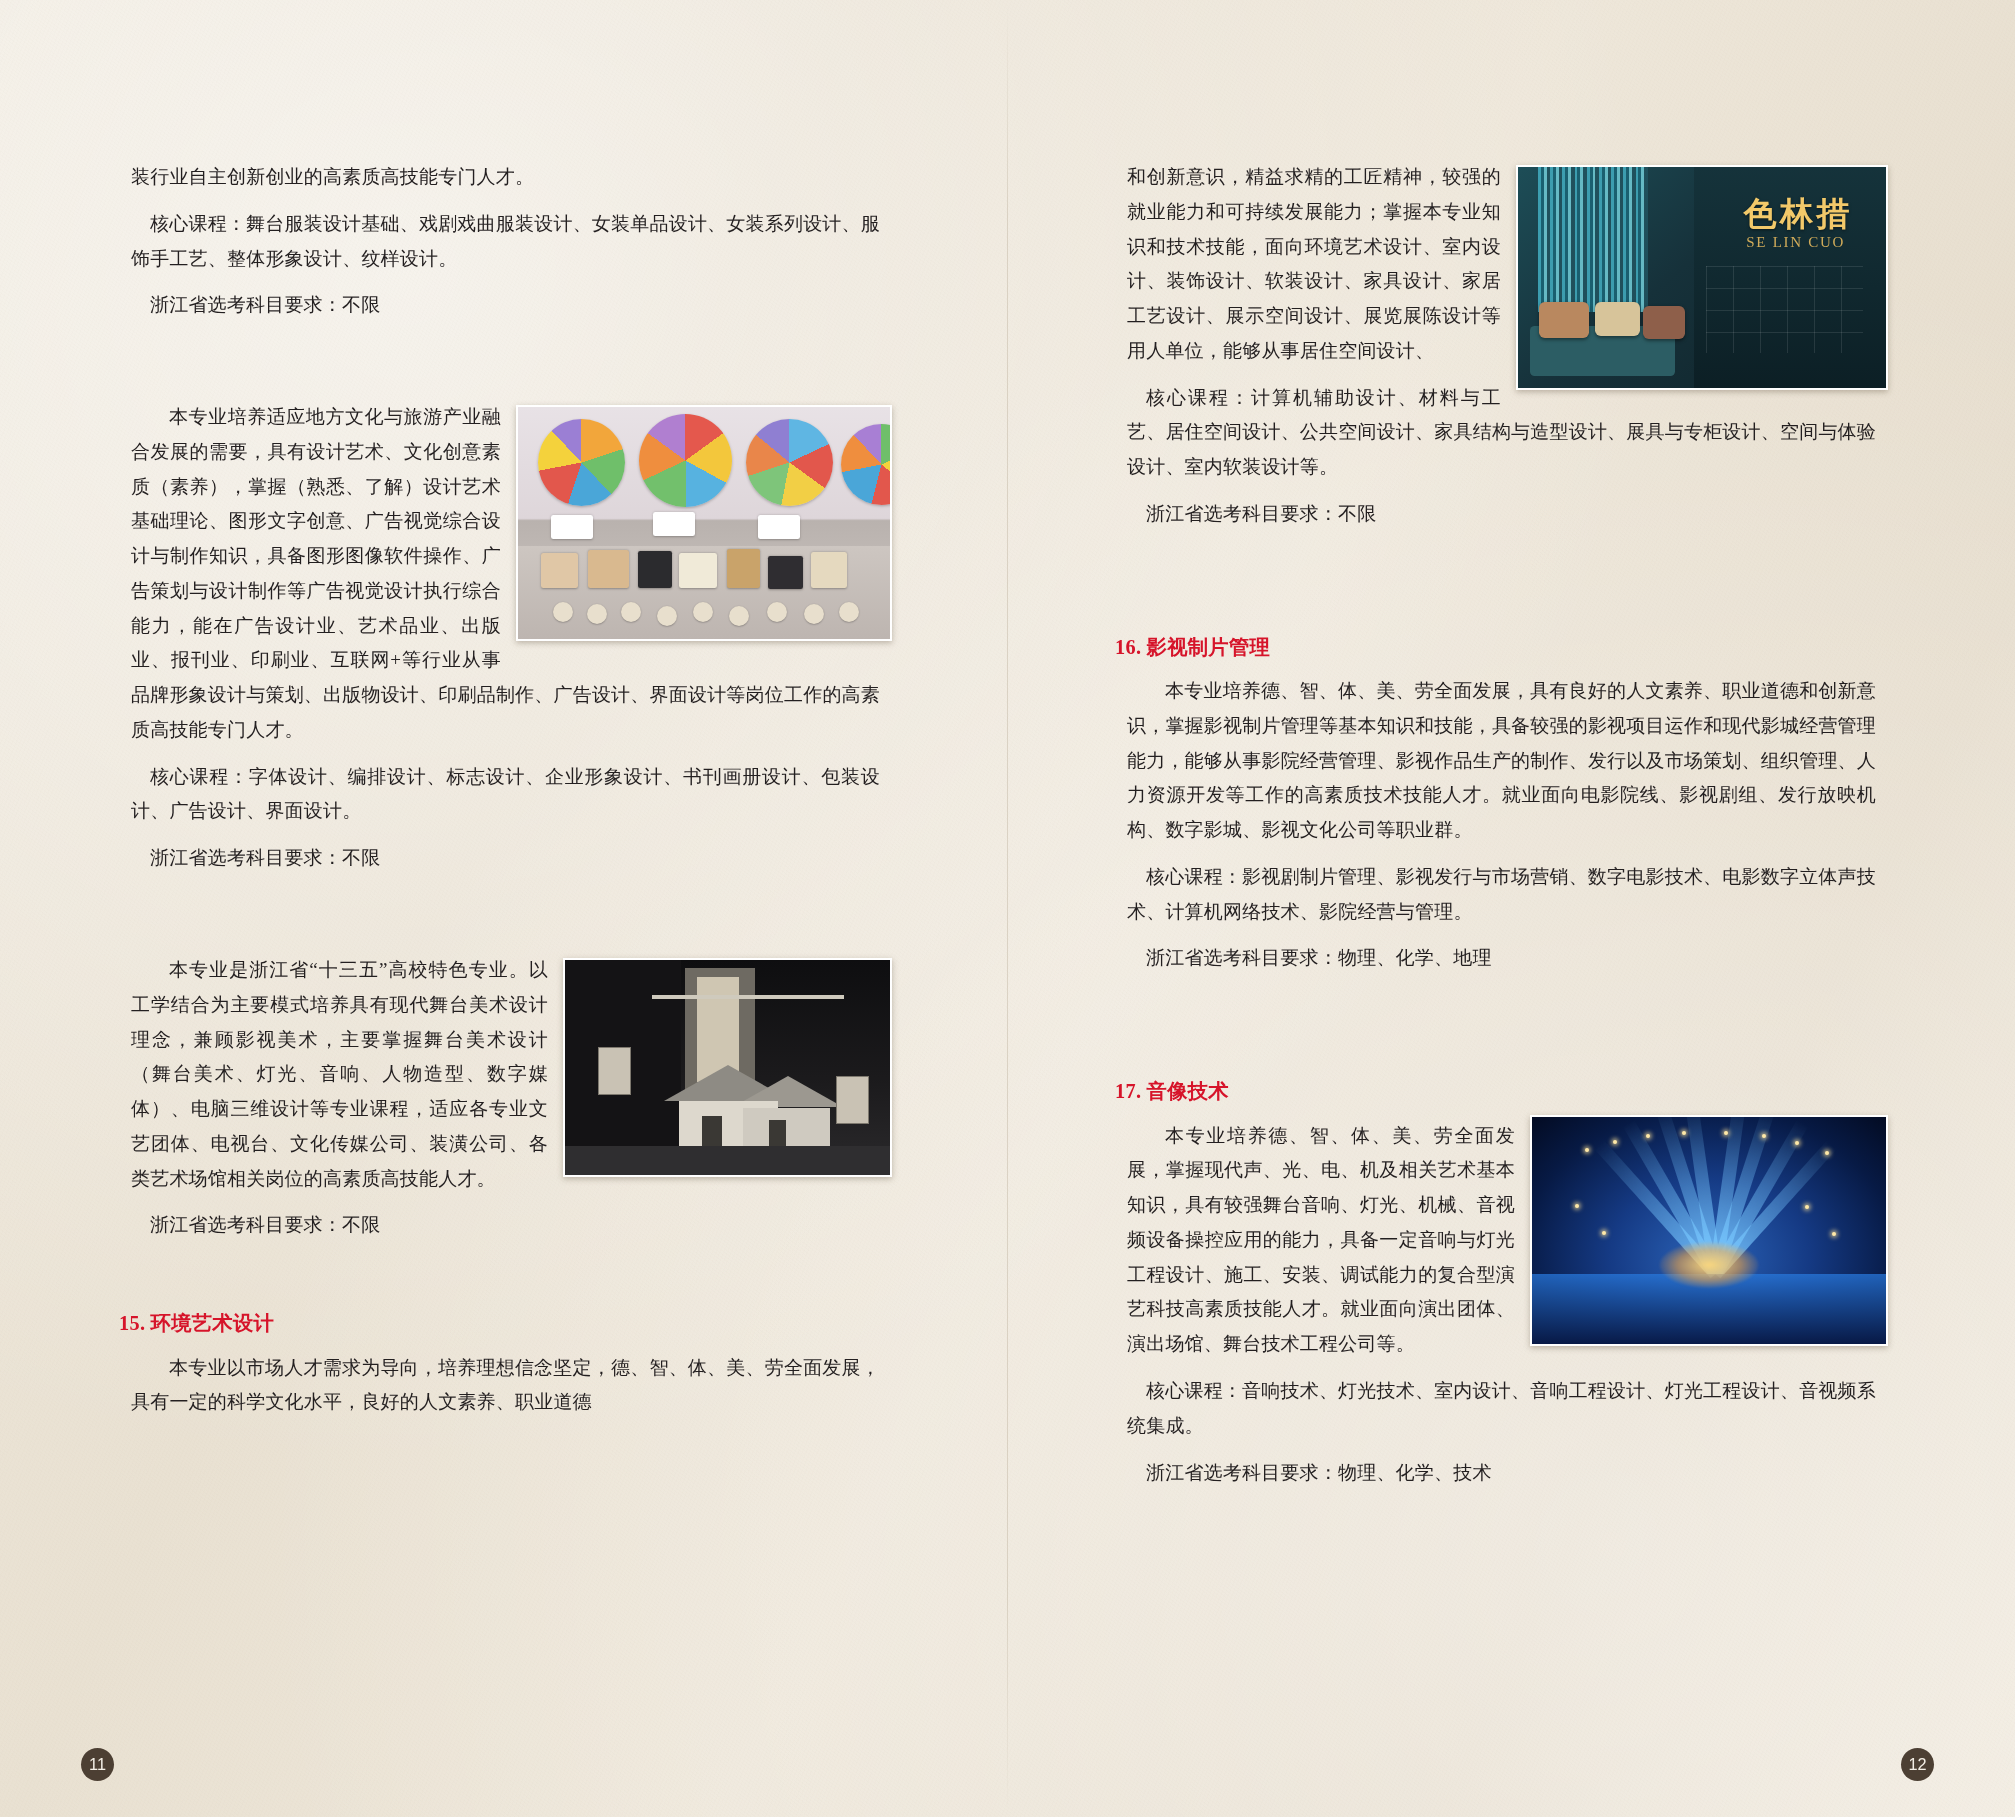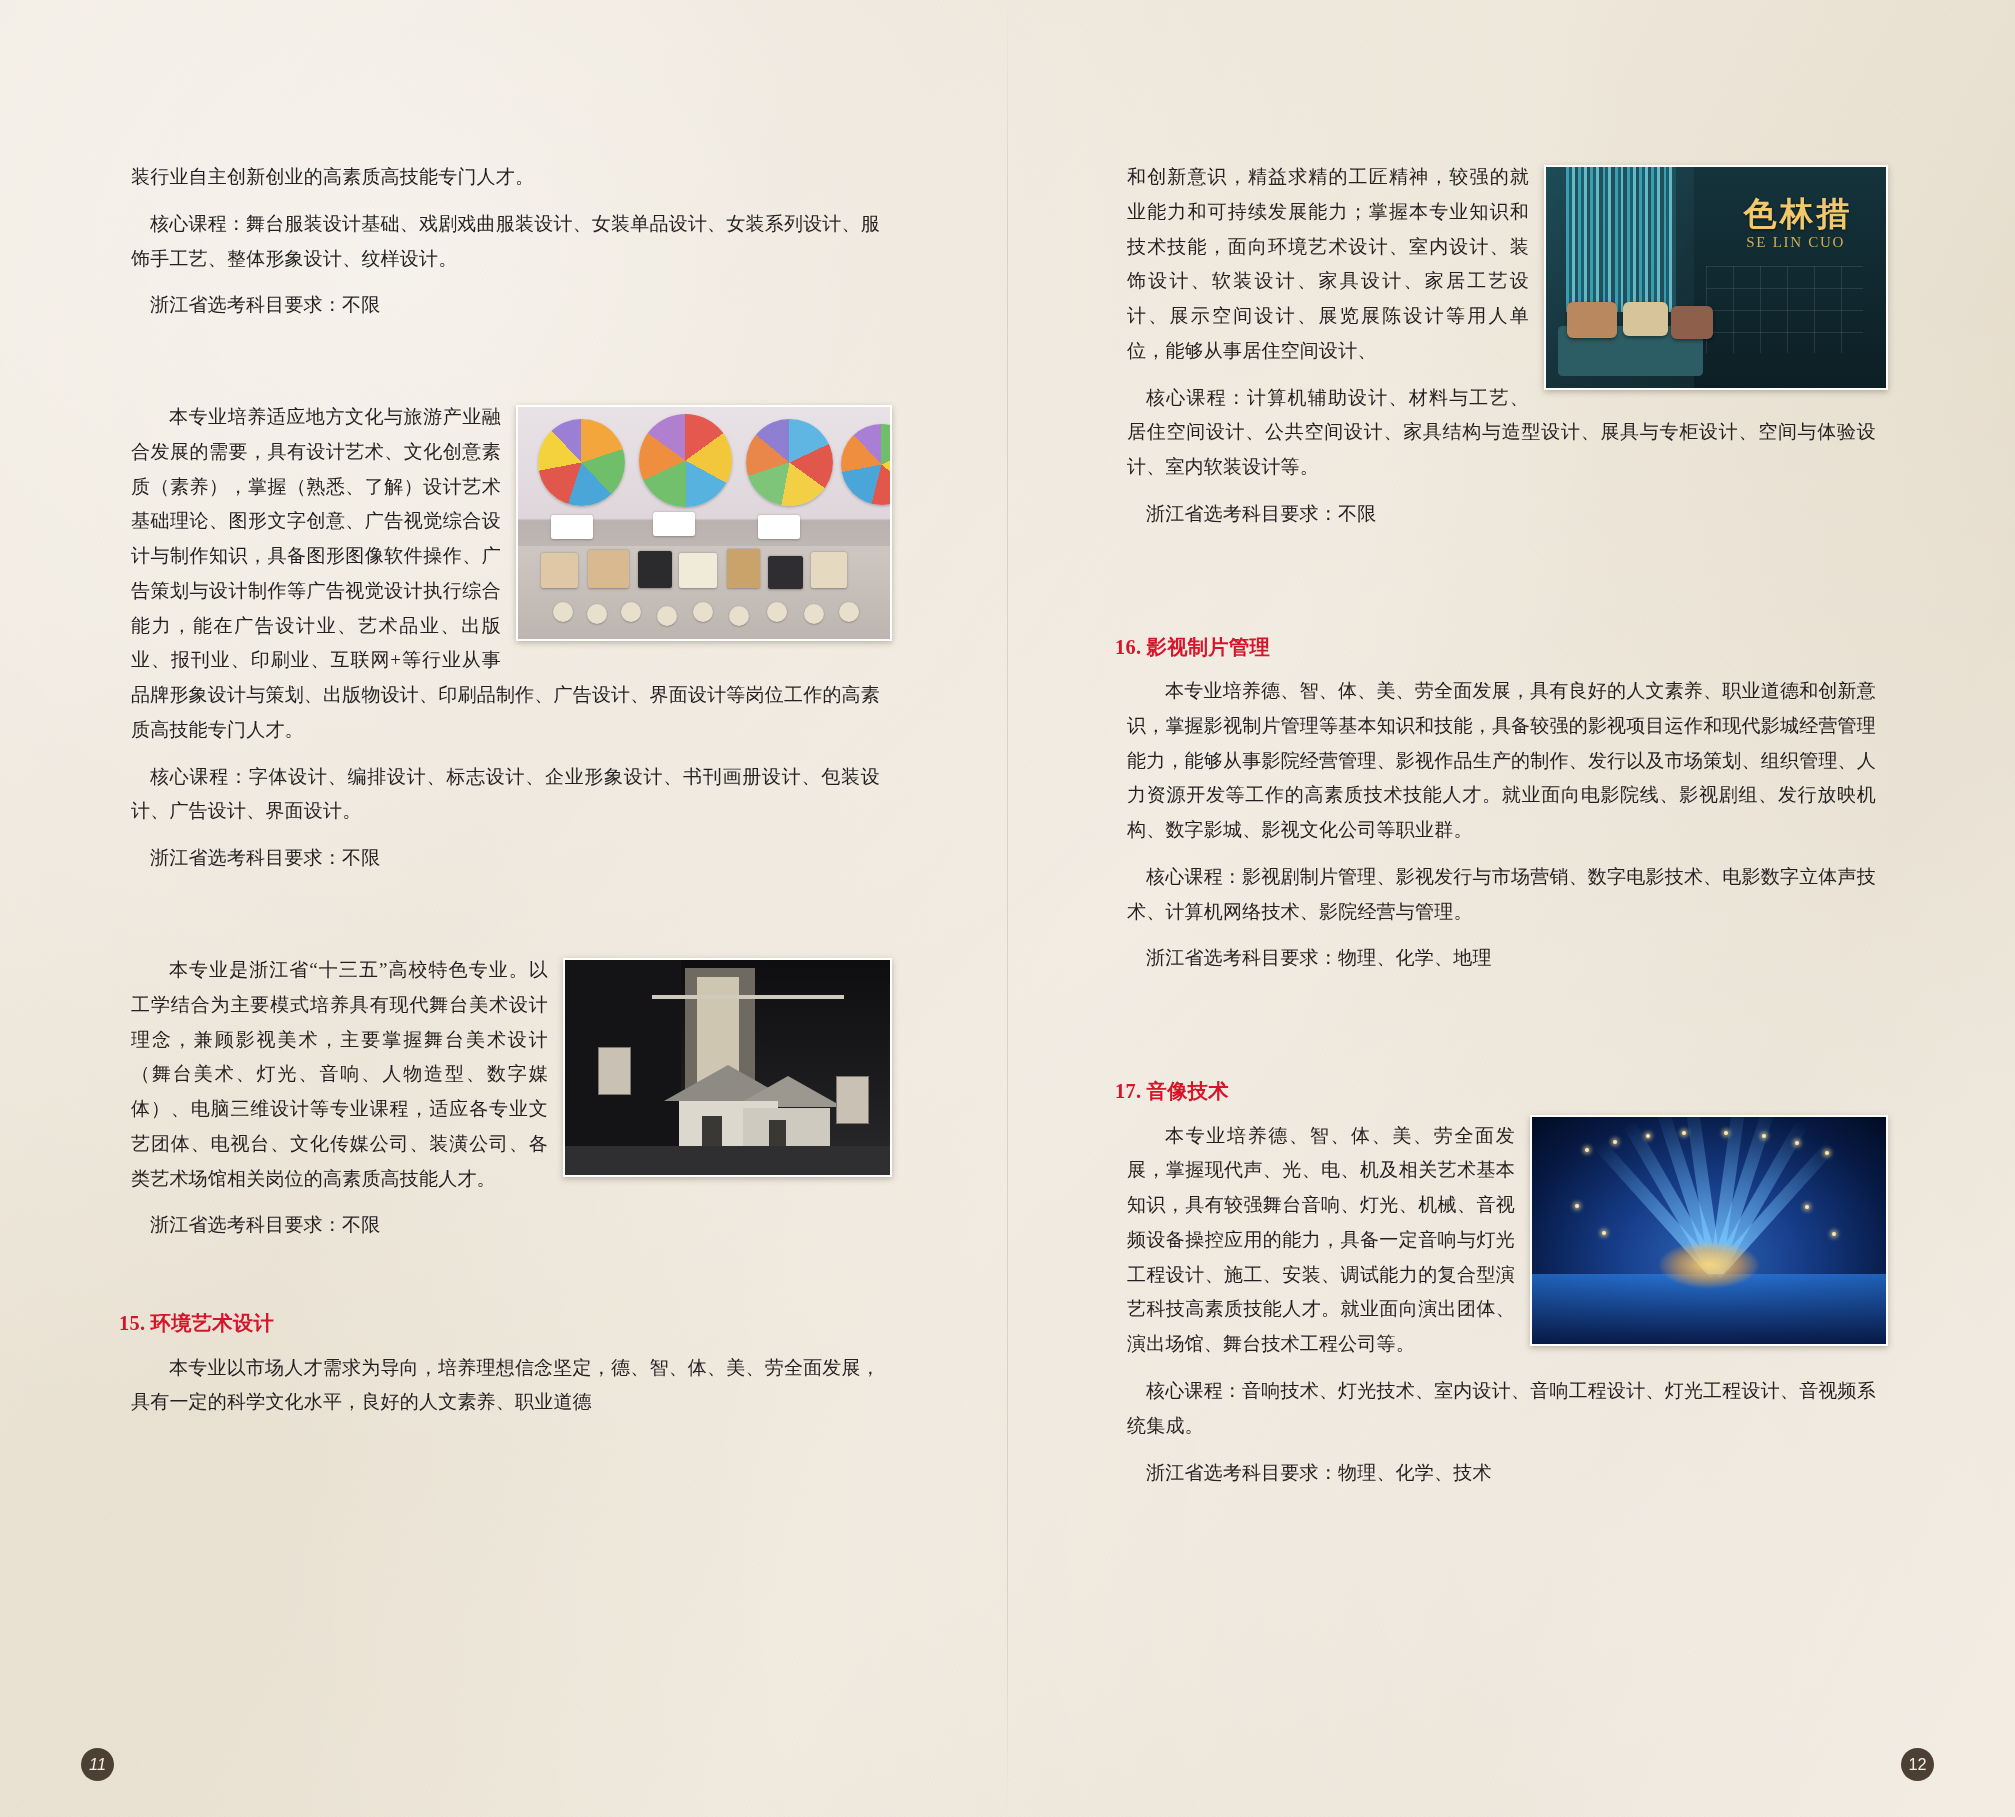--- a/index.html
+++ b/index.html
@@ -158,21 +158,21 @@
     border-left: 55px solid transparent; border-right: 55px solid transparent; border-bottom: 31px solid #9c9890;
   }
   .ph-stage .body1 { position: absolute; left: 114px; top: 141px; width: 99px; height: 46px; background: #ddd8cd; }
   .ph-stage .body2 { position: absolute; left: 178px; top: 148px; width: 87px; height: 41px; background: #cfcac0; }
   .ph-stage .door { position: absolute; background: #3a3834; }
   .ph-stage .bar { position: absolute; left: 87px; top: 35px; width: 192px; height: 4.1px; background: #cfcabd; }
   .ph-stage .floor { position: absolute; left: 0; right: 0; bottom: 0; height: 29px; background: #2f2e30; }
   .ph-stage .pic { position: absolute; width: 31px; height: 46px; background: #c9c2b4; border: 1.7px solid #7d786e; }
 
   
-  .ph-int { width: 340px; height: 221px; }
+  .ph-int { width: 340px; height: 221px; padding-left: 28px; }
   .ph-int .bg { position: absolute; inset: 0; background: linear-gradient(140deg, #1d4d57 0%, #16313a 45%, #0f2228 100%); }
   .ph-int .panelwall { position: absolute; right: 0; top: 0; width: 192px; height: 221px; background: linear-gradient(180deg, #15333b, #0c1f25); }
   .ph-int .logo {
     position: absolute; right: 33px; top: 25.6px;
     color: #f2c96a; font-size: 33px; font-weight: bold; letter-spacing: 3.5px;
     font-family: "Liberation Serif", serif; text-shadow: 0 1.2px 2.9px rgba(0,0,0,.5);
   }
   .ph-int .logo-sub {
     position: absolute; right: 41px; top: 67px;
     color: #e5b95e; font-size: 15px; letter-spacing: 1.7px; opacity: .9;
@@ -223,21 +223,21 @@
     bottom: 37px;
     width: 33px; height: 33px;
     border-radius: 50%;
     background: #4c3f33;
     color: #f4efe6;
     font-size: 16.3px;
     font-family: "Liberation Sans", sans-serif;
     display: flex; align-items: center; justify-content: center;
     letter-spacing: 0;
   }
-  .page.left .pagenum { left: 81px; font-style: italic; }
+  .page.left .pagenum { left: 81px; }
   .page.right .pagenum { right: 81px; }
 
   .clearfix::after { content: ""; display: block; clear: both; }
 </style>
 </head>
 <body>
 
 <div class="paper"></div>
 <div class="grain"></div>
 

